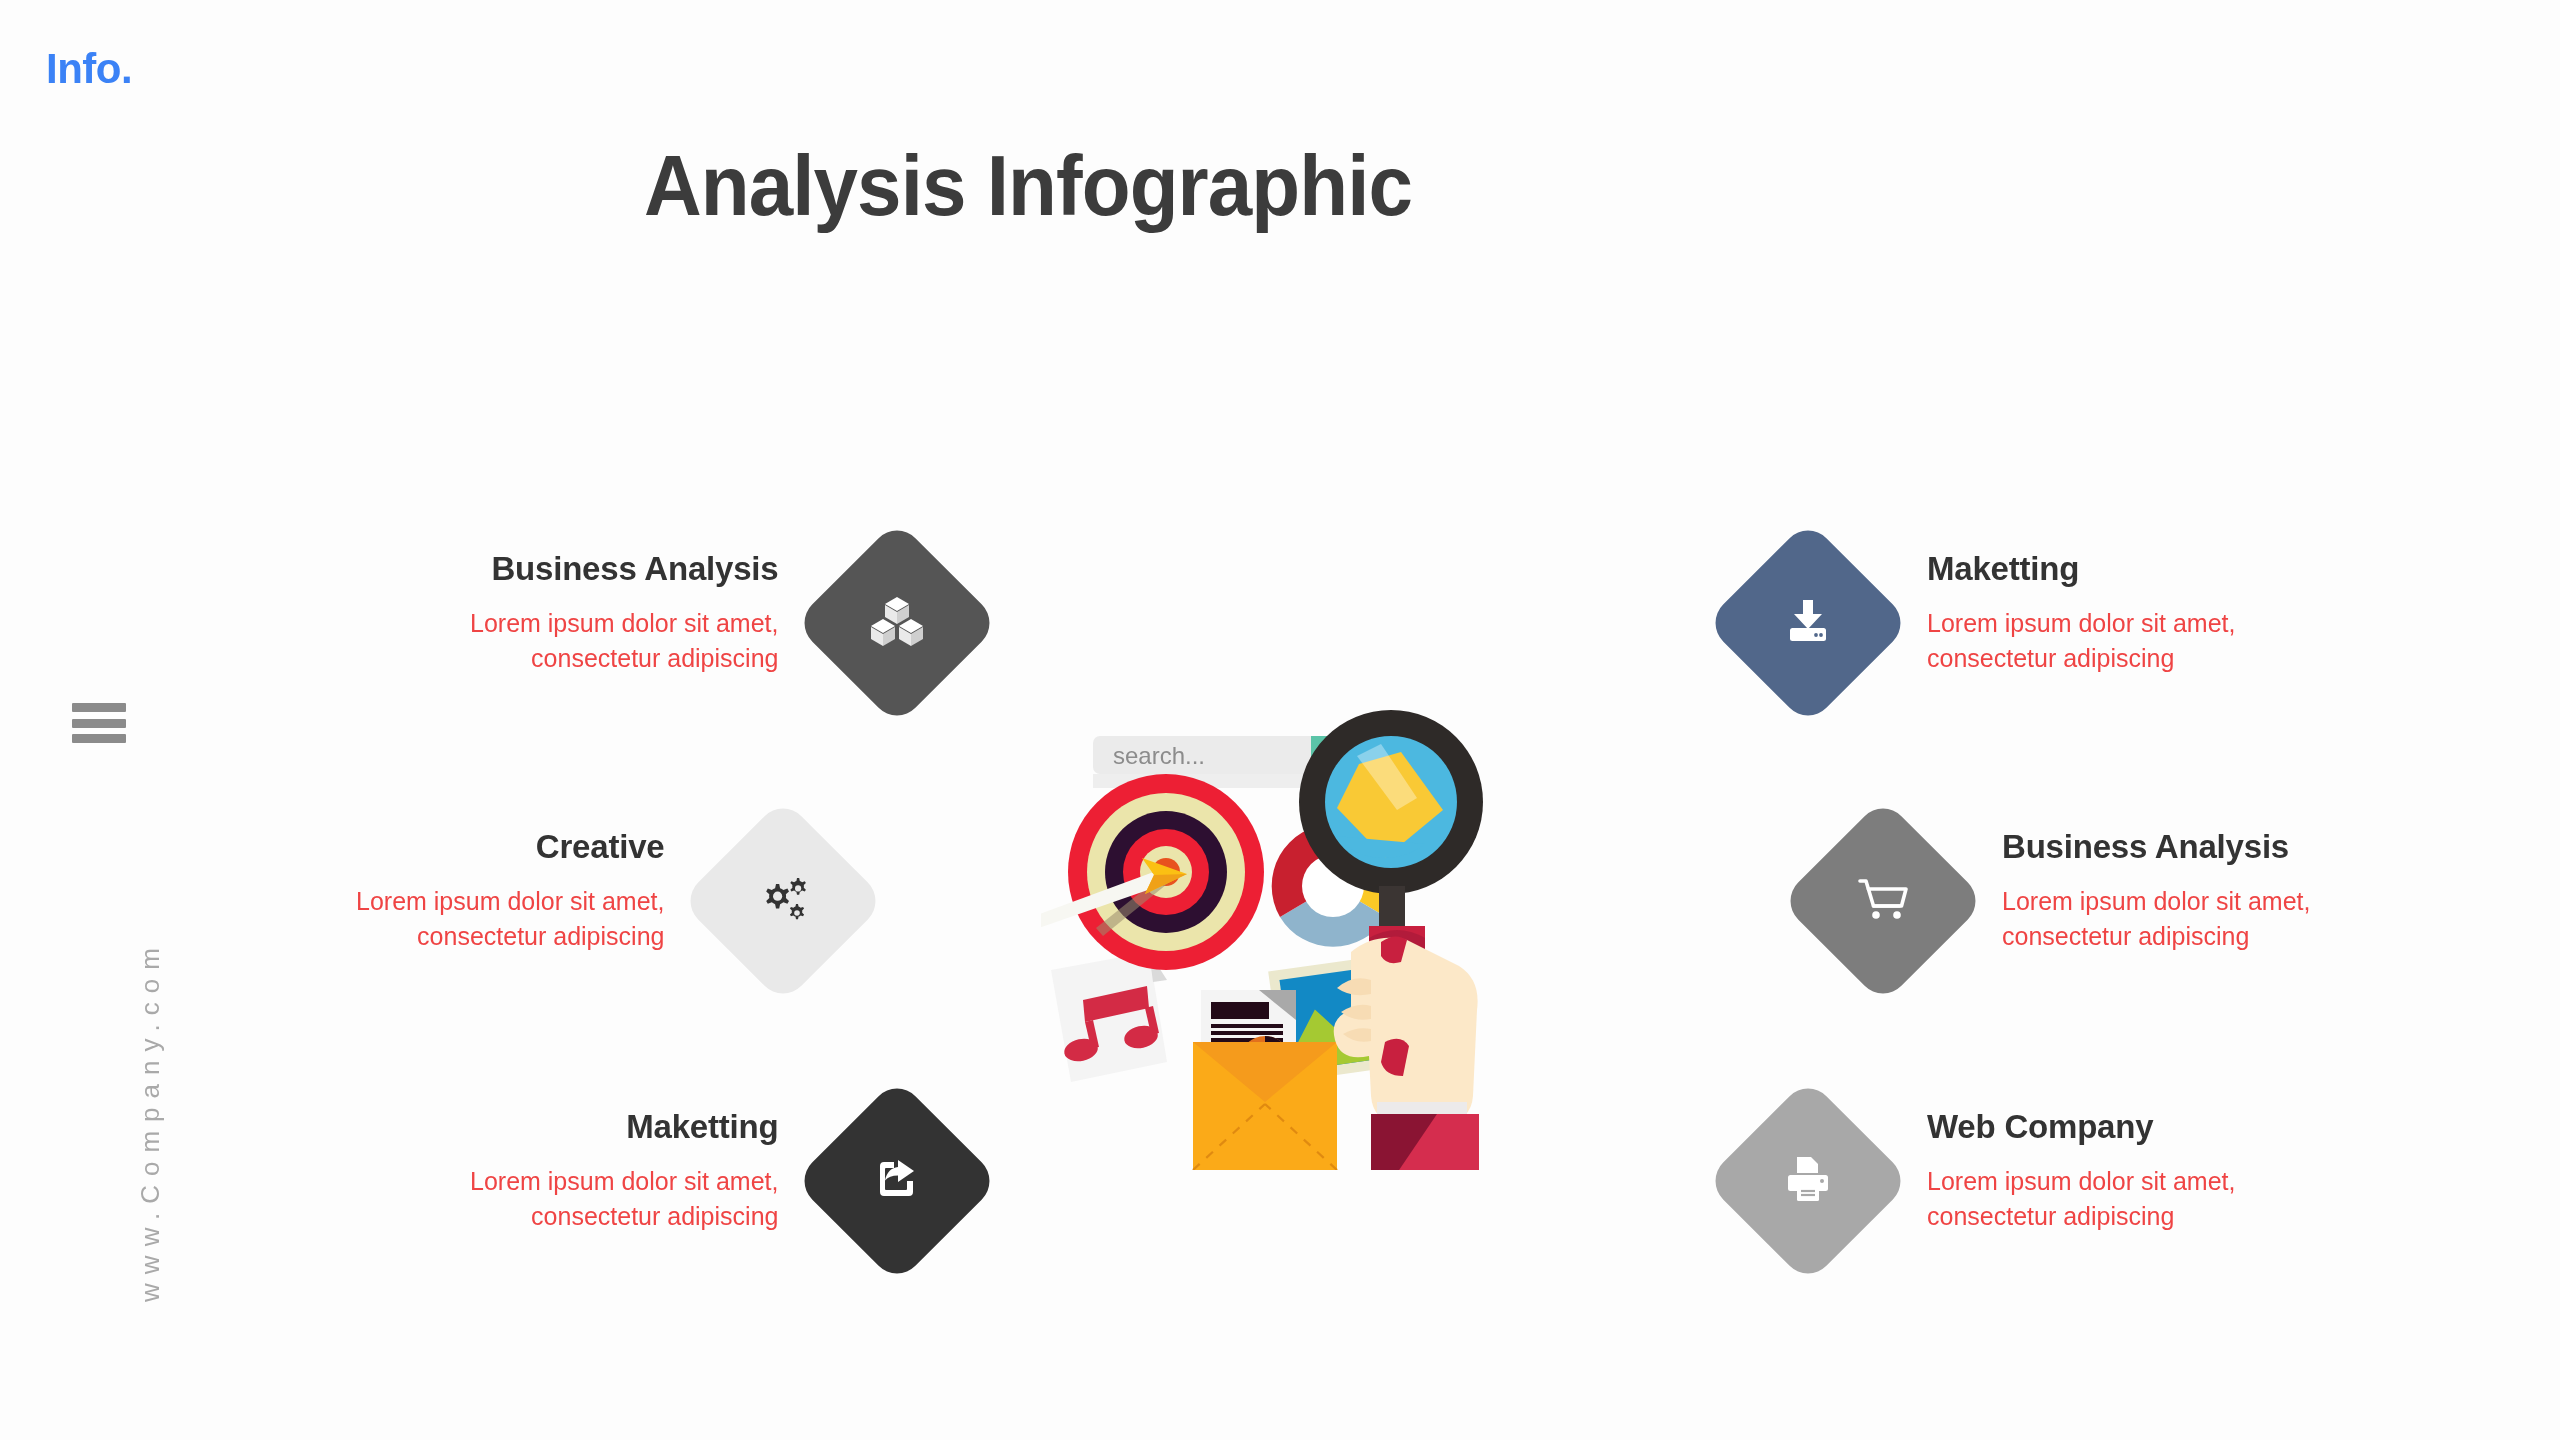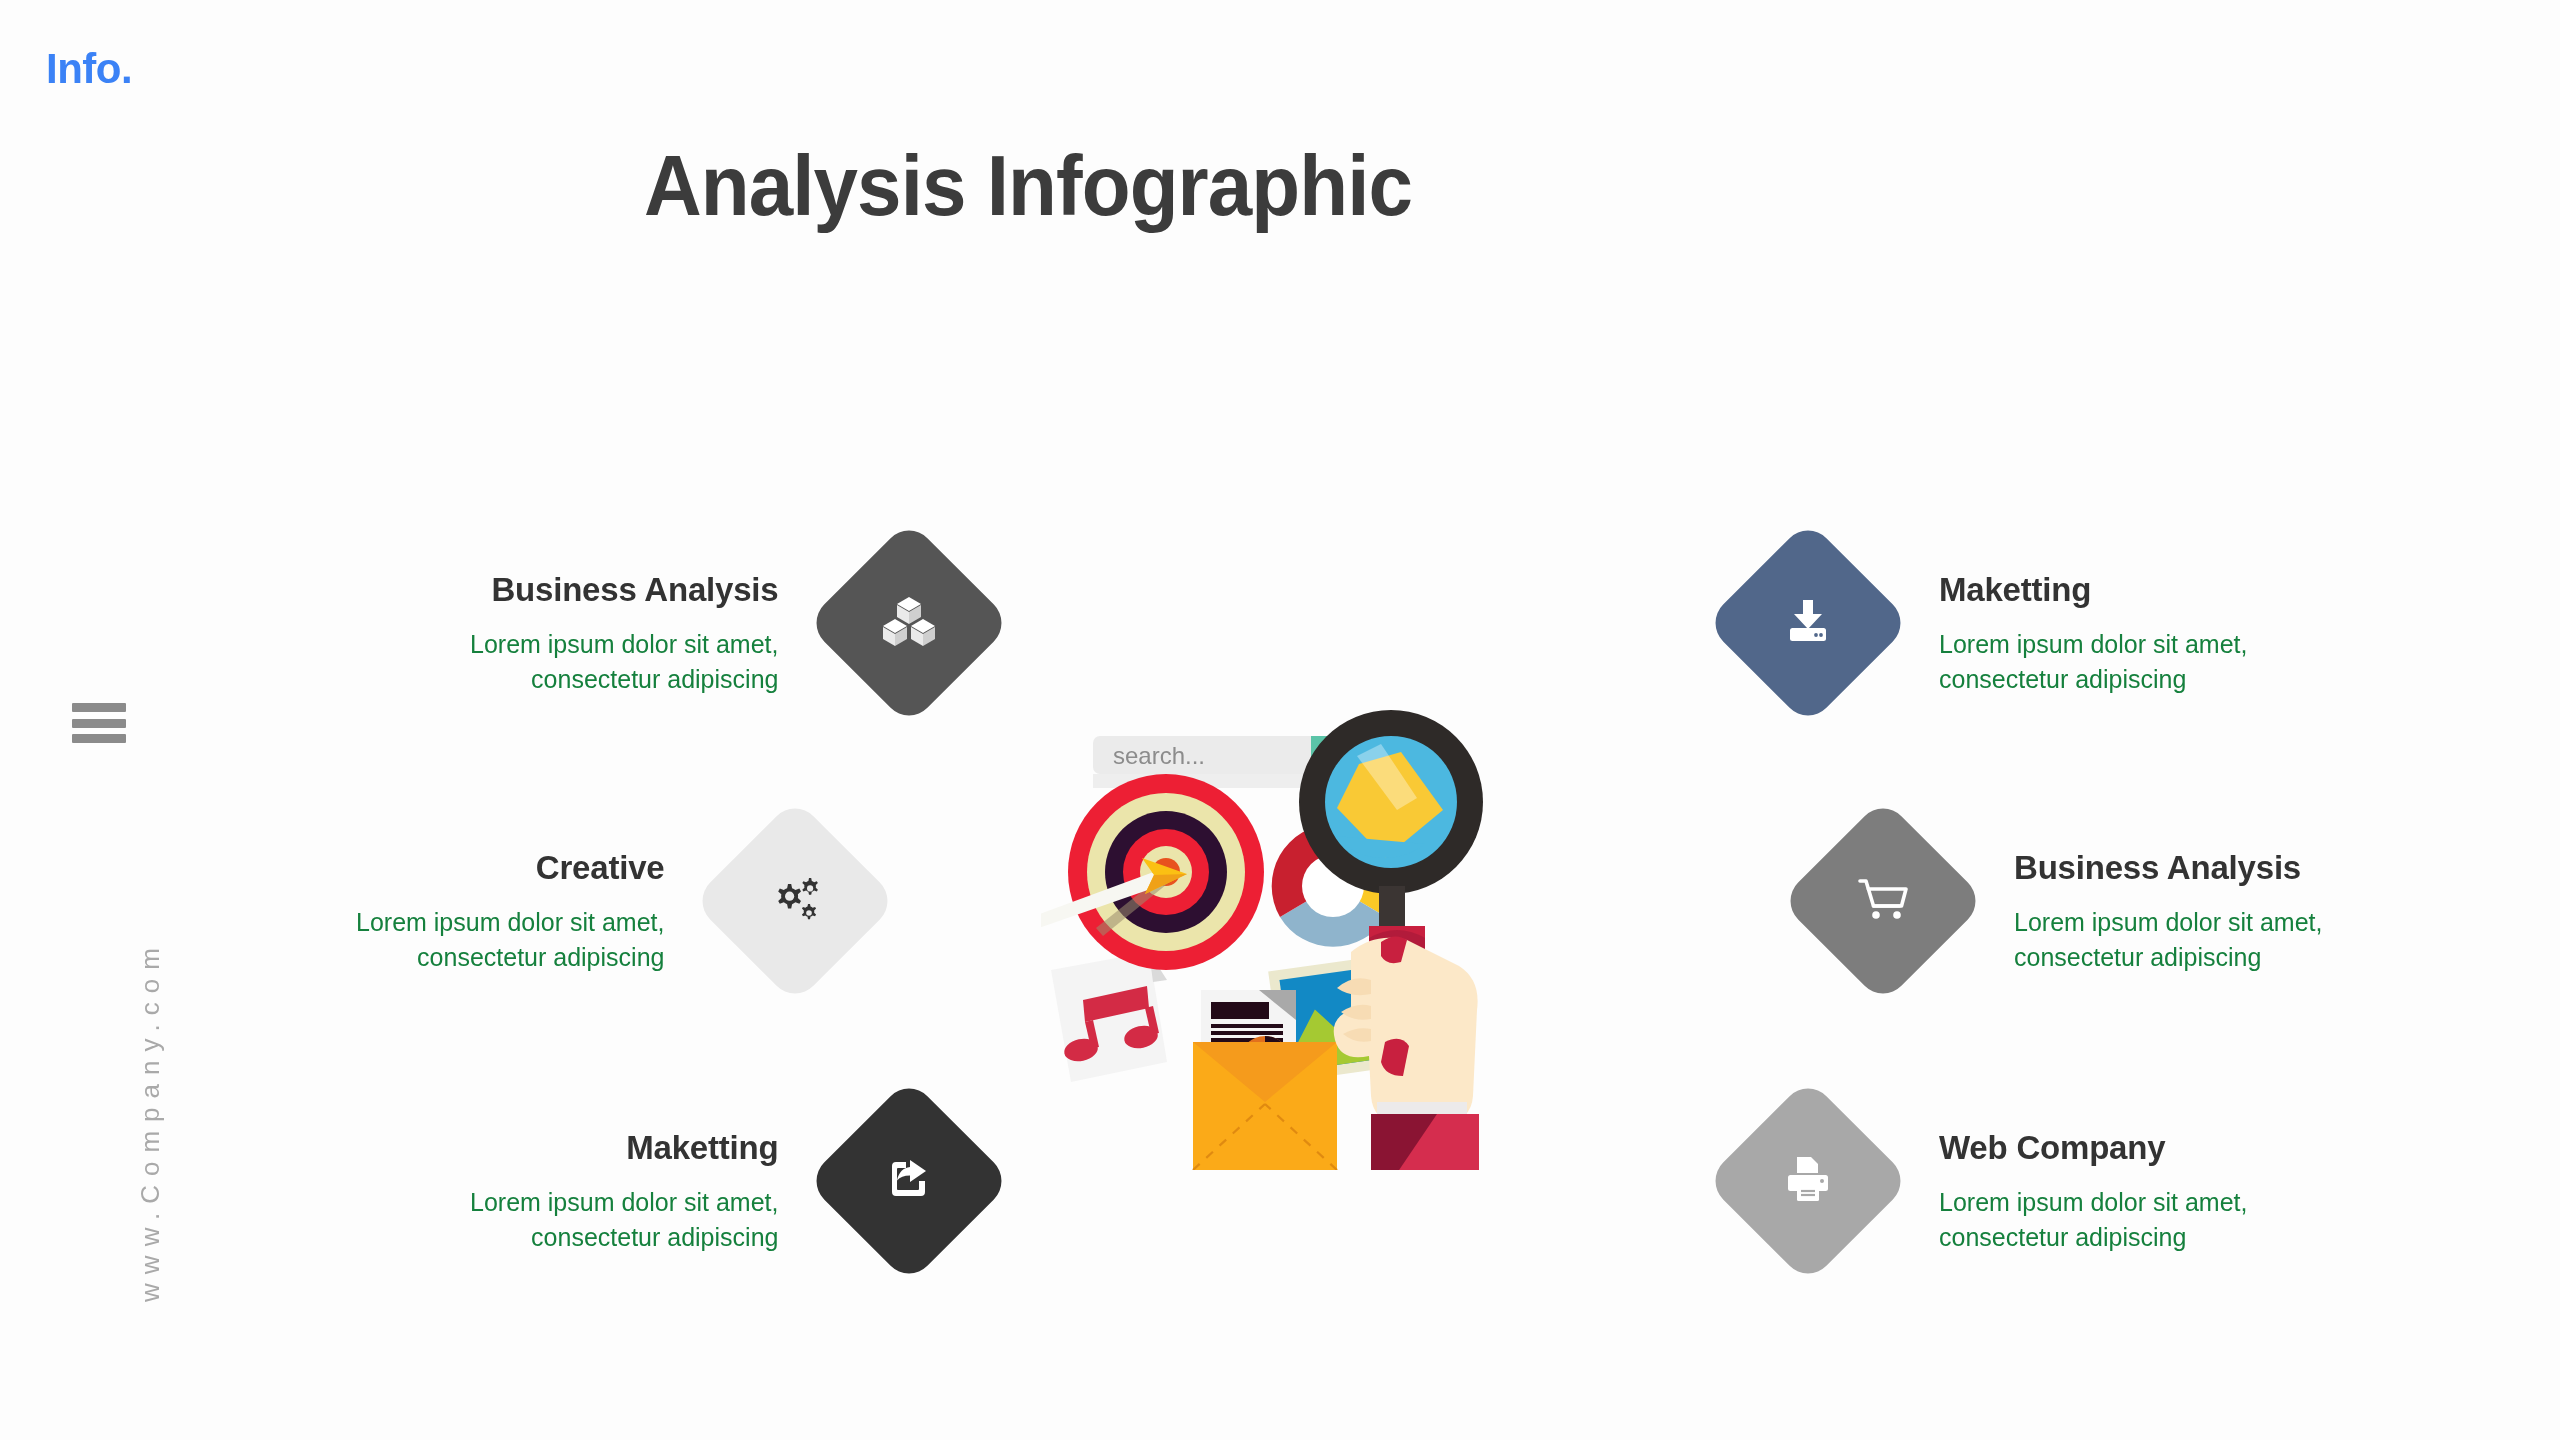--- a/index.html
+++ b/index.html
@@ -37,28 +37,28 @@
   }
   .hamburger span{ display:block; height:9px; background:#8b8b8b; border-radius:1px; }
   .vertical-url{
     position:absolute; left:-100px; top:1105px; width:500px;
     transform:rotate(-90deg); transform-origin:center;
     text-align:center;
     font-size:26px; color:#a9a9a9; letter-spacing:9px; white-space:nowrap;
   }
 
   
-  .item{ position:absolute; display:flex; align-items:flex-end;gap:12px; }
+  .item{ position:absolute; display:flex; align-items:flex-start; }
   .item.left{ flex-direction:row; }
   .item.right{ flex-direction:row; }
   .txt{ display:flex; flex-direction:column; }
   .item.left .txt{ text-align:right; align-items:flex-end; padding-right:46px; }
   .item.right .txt{ text-align:left; align-items:flex-start; padding-left:46px; }
   .it-title{ font-size:33px; font-weight:bold; color:#333333; letter-spacing:-0.2px; white-space:nowrap; }
-  .it-desc{ margin-top:18px; font-size:25px; color:#15803d; line-height:1.38; white-space:nowrap; }
+  .it-desc{ margin-top:18px; font-size:25px; color:#ef4444; line-height:1.38; white-space:nowrap; }
 
   
   .diamond{
     width:146px; height:146px; border-radius:26px;
     transform:rotate(45deg);
     display:flex; align-items:center; justify-content:center;
     flex:0 0 auto;
   }
   .diamond > .glyph{ transform:rotate(-45deg); display:block; }
 

